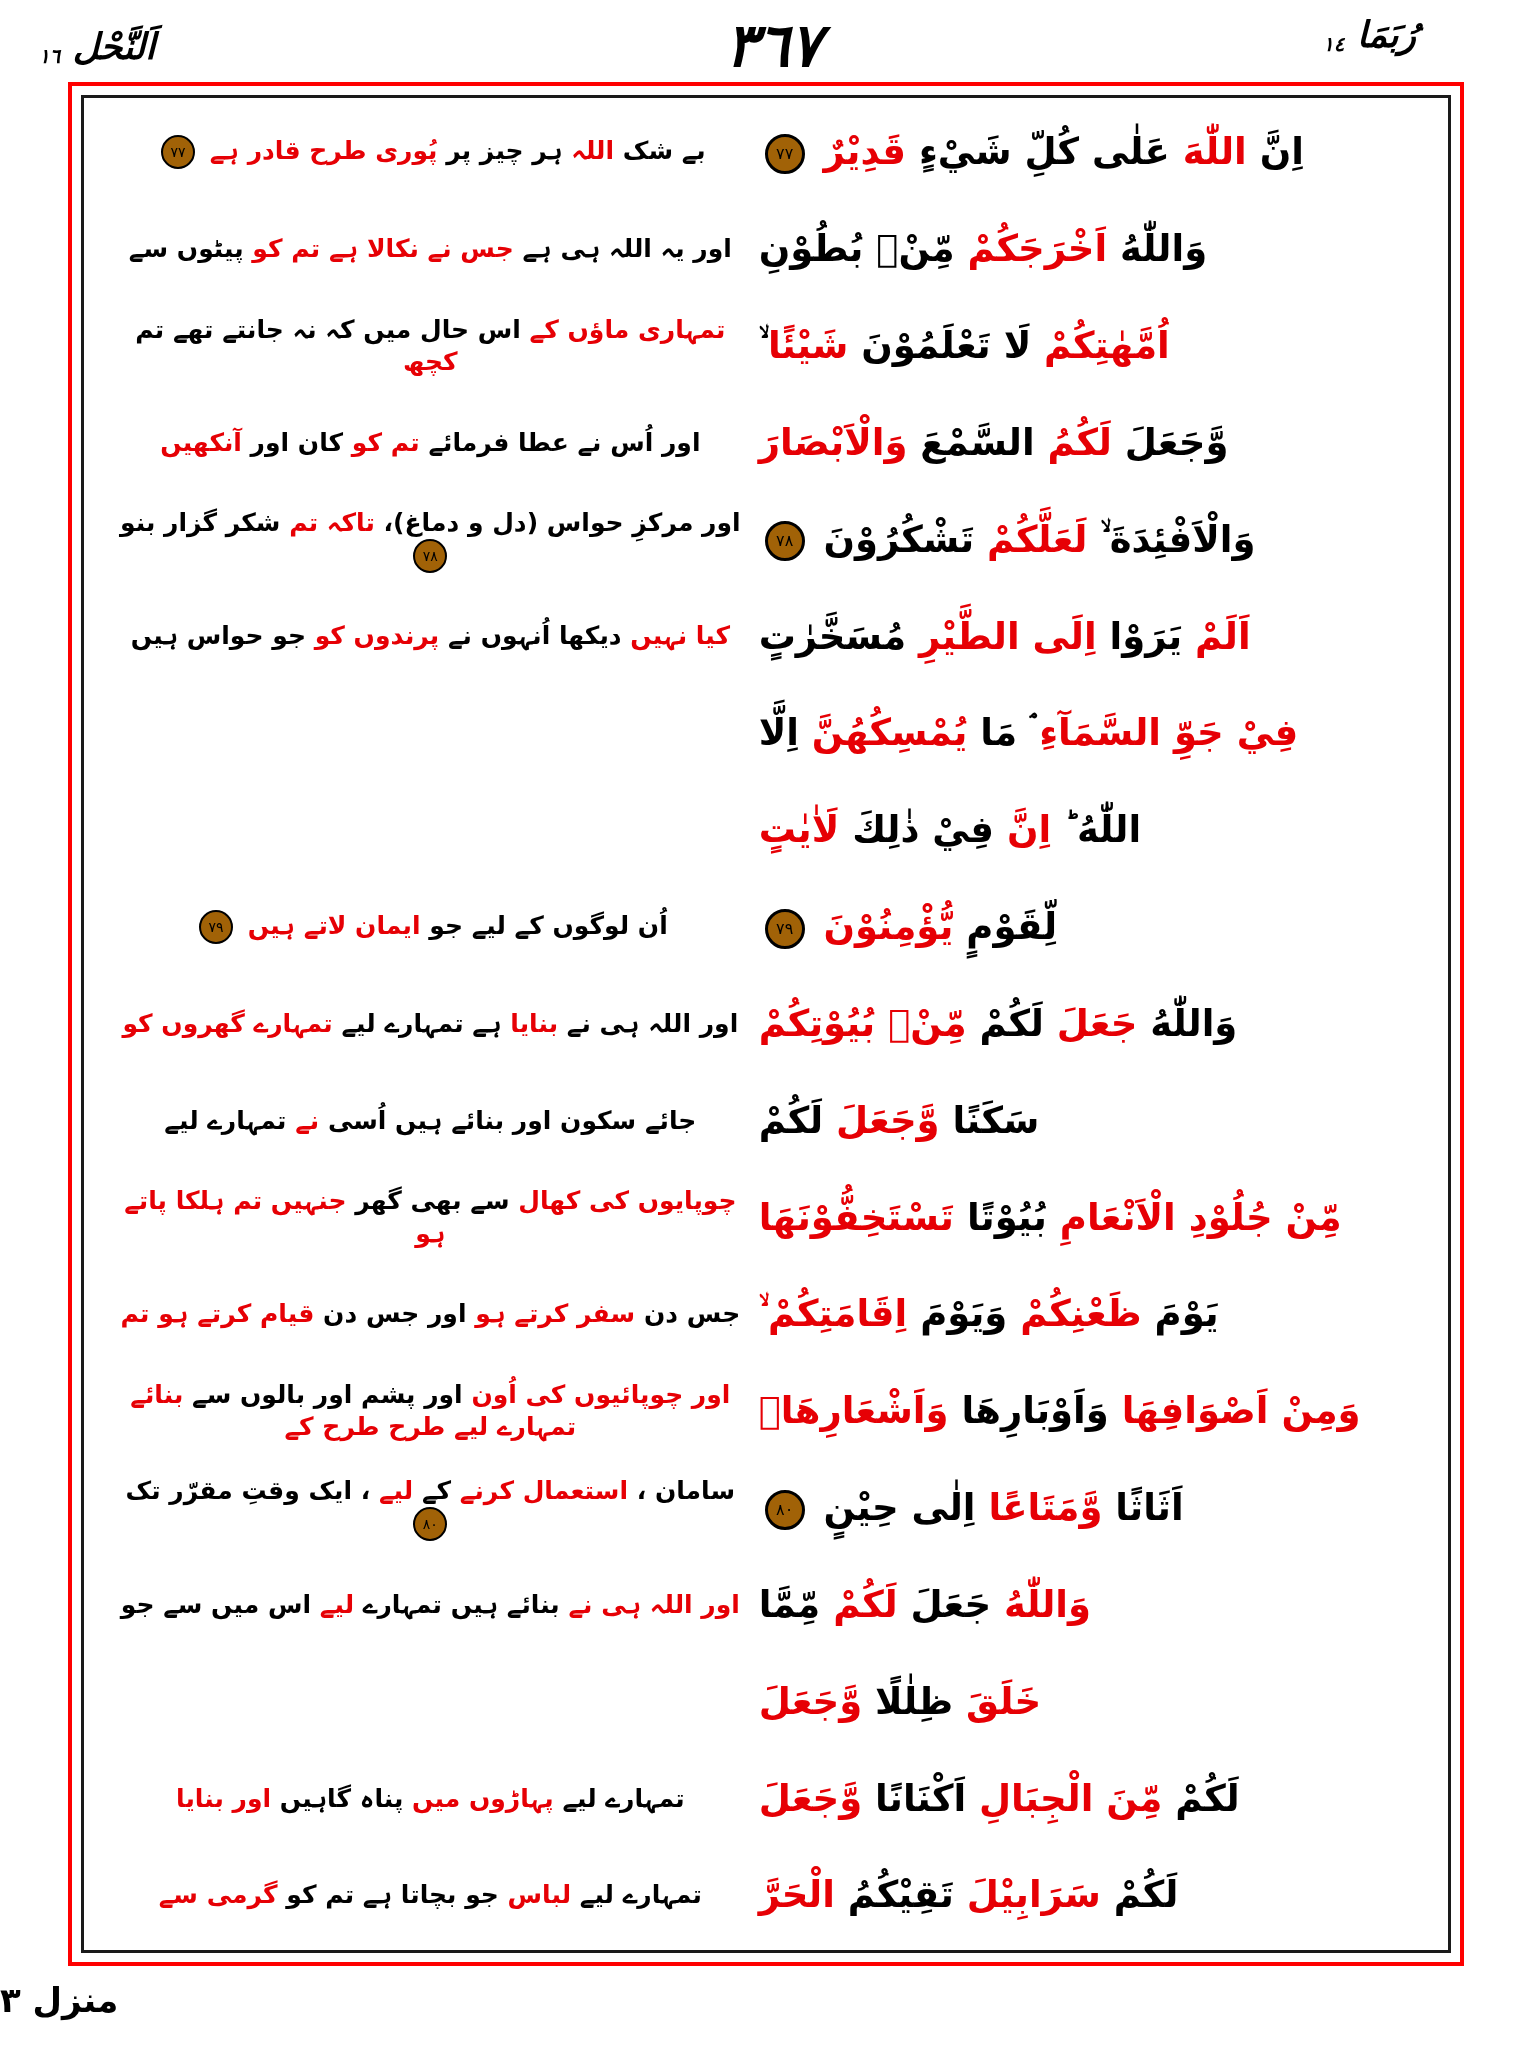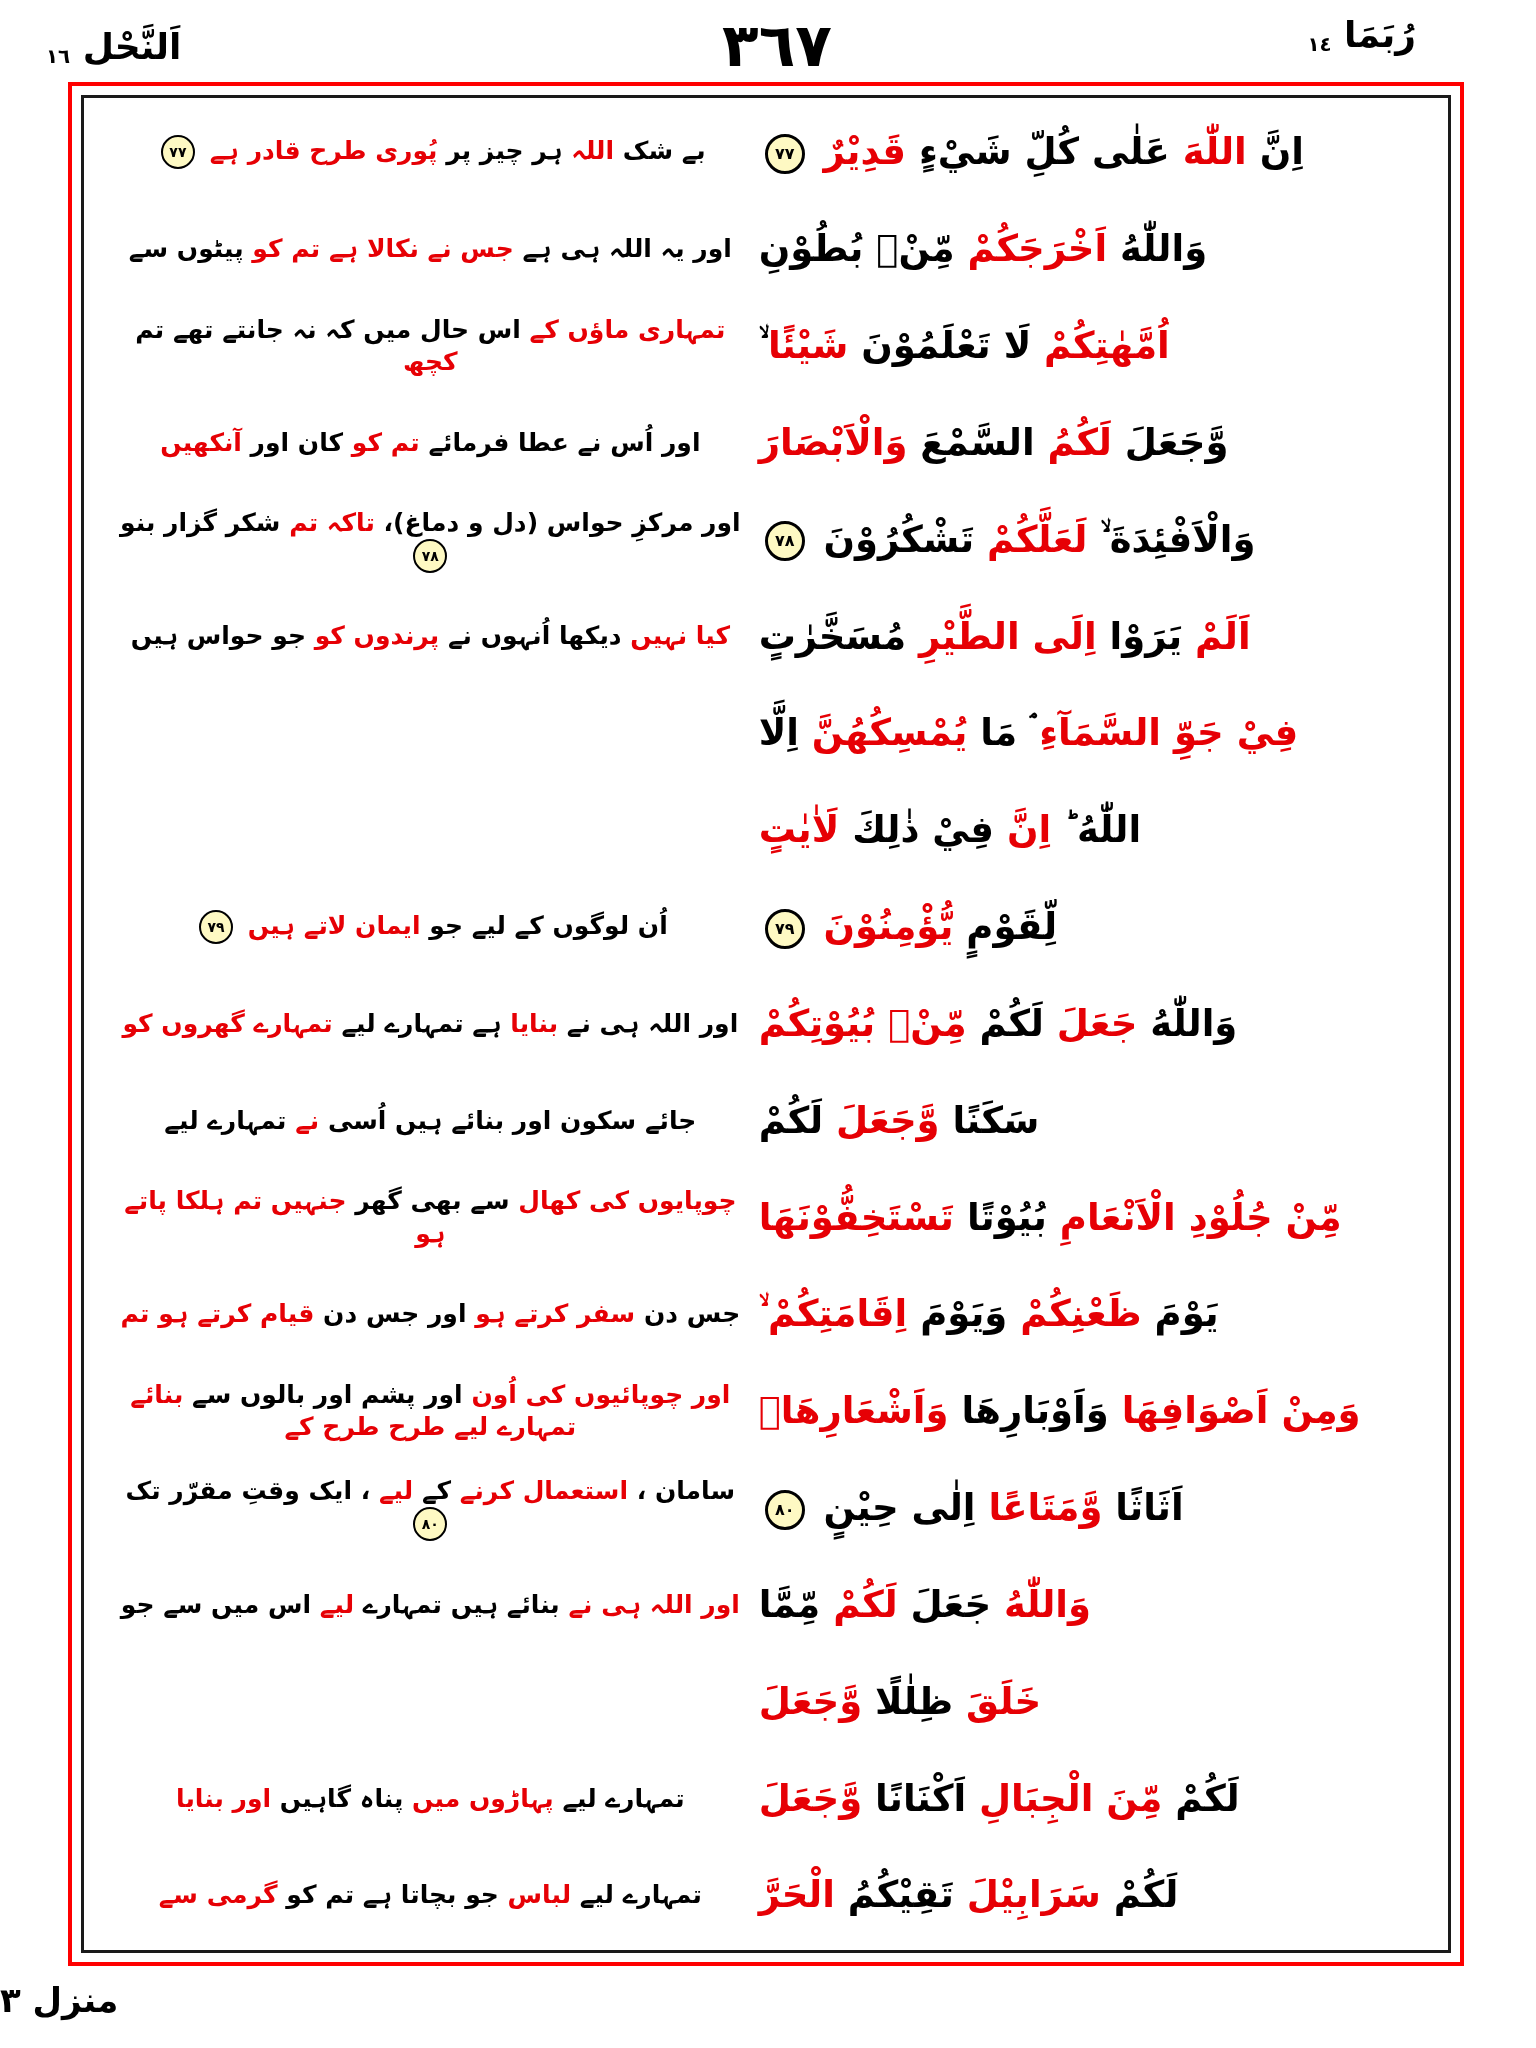--- a/index.html
+++ b/index.html
@@ -9,21 +9,21 @@
     font-family: "DejaVu Sans", sans-serif;
     overflow: hidden;
     --red: #e60005;
     --black: #000000;
     --frame-red: #ff0000;
     --frame-black: #1a1a1a;
   }
   .page { position: relative; width: 1536px; height: 2048px; direction: rtl; }
 
   
-  .page-header { position: absolute; top: 0; left: 18px; right: 0; height: 80px; }
+  .page-header { position: absolute; top: 0; left: 11px; right: 0; height: 80px; font-style: italic; }
   .surah-title {
     position: absolute; left: 28px; top: 26px;
     font-size: 36px; font-weight: 700; color: var(--black);
     direction: rtl; white-space: nowrap;
   }
   .page-number {
     position: absolute; left: 0; right: 0; top: 10px; text-align: center;
     font-size: 60px; font-weight: 800; color: var(--black);
   }
   .juz-title {
@@ -63,23 +63,23 @@
     order: 2; width: 49%; padding: 0 6px 0 16px;
     text-align: center; font-size: 25px; font-weight: 700;
     color: var(--black); line-height: 1.3;
   }
   .seg.red { color: var(--red); }
   .seg.black { color: var(--black); }
 
   .verse-marker {
     display: inline-flex; align-items: center; justify-content: center;
     width: 34px; height: 34px; border: 3px solid var(--black);
-    border-radius: 50%; font-size: 16px; font-weight: 700;
+    border-radius: 50%; font-size: 16px; font-weight: 400;
     color: var(--black); vertical-align: middle; margin: 0 6px;
-    background: #fef9c3; line-height: 1;
+    background: #a16207; line-height: 1;
   }
   .urdu-cell .verse-marker { width: 30px; height: 30px; font-size: 14px; border-width: 2.5px; }
 
   
   .page-footer {
     position: absolute; left: 0; right: 0; bottom: 8px; height: 60px;
     text-align: left; font-size: 34px; font-weight: 700; color: var(--black);
   }
 </style>
 </head>

